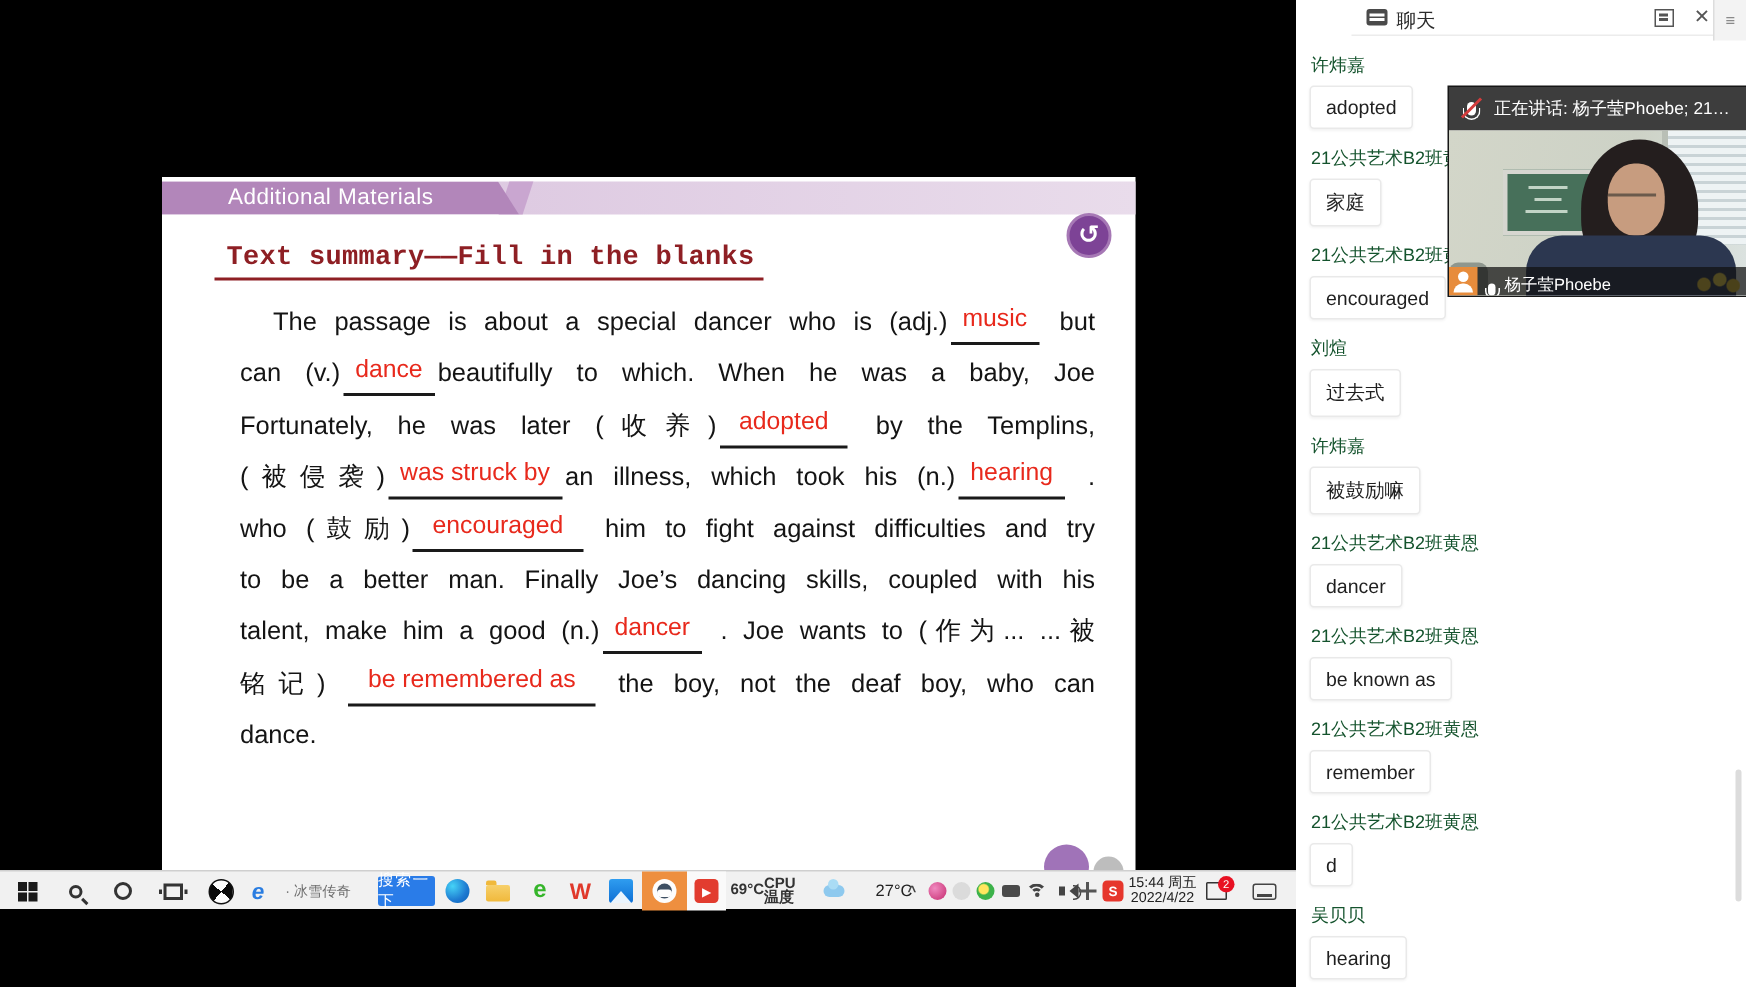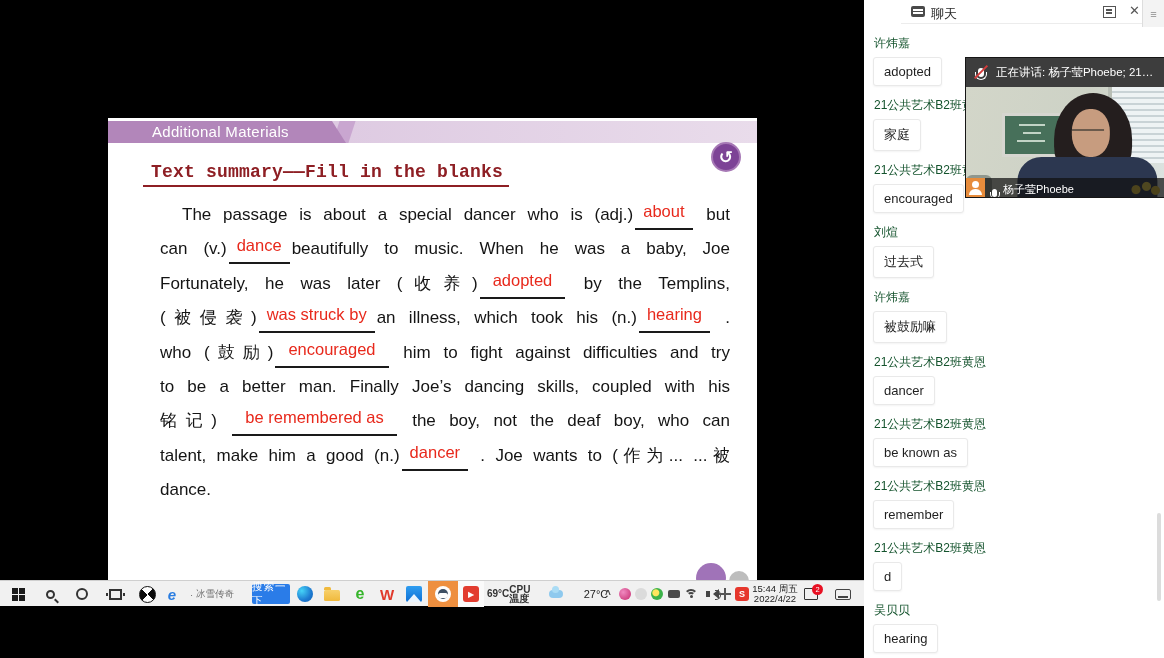--- a/index.html
+++ b/index.html
@@ -156,28 +156,28 @@
         <div class="banner-light"></div>
         <div class="banner-slash"></div>
         <div class="banner-dark"></div>
         <div class="banner-text">Additional Materials</div>
       </div>
       <div class="return-btn">
         <span>↺</span>
       </div>
       <div class="slide-title">Text summary——Fill in the blanks</div>
       <div class="slide-body">
-          <div class="slide-line indent"><span>The passage is about a special dancer who is (adj.)</span><span class="blank"><span class="blank-word">about</span></span><span> but</span></div>
-          <div class="slide-line"><span>can  (v.)</span><span class="blank"><span class="blank-word">dance</span></span><span>beautifully to music. When he was a baby, Joe</span></div>
+          <div class="slide-line indent"><span>The passage is about a special dancer who is (adj.)</span><span class="blank"><span class="blank-word">music</span></span><span> but</span></div>
+          <div class="slide-line"><span>can  (v.)</span><span class="blank"><span class="blank-word">dance</span></span><span>beautifully to which. When he was a baby, Joe</span></div>
           <div class="slide-line"><span>Fortunately, he was later (收养)</span><span class="blank wide"><span class="blank-word">adopted</span></span><span> by the Templins,</span></div>
           <div class="slide-line"><span>(被侵袭)</span><span class="blank"><span class="blank-word">was struck by</span></span><span>an illness, which took his (n.)</span><span class="blank"><span class="blank-word">hearing</span></span><span> .</span></div>
           <div class="slide-line"><span>who (鼓励)</span><span class="blank wide"><span class="blank-word">encouraged</span></span><span> him to fight against difficulties and try</span></div>
           <div class="slide-line"><span>to be a better man. Finally Joe’s dancing skills, coupled with his</span></div>
+          <div class="slide-line"><span>talent, make him a good (n.)</span><span class="blank"><span class="blank-word">dancer</span></span><span> . Joe wants to (作为... ...被</span></div>
           <div class="slide-line"><span>铭记) </span><span class="blank wide"><span class="blank-word">be remembered as</span></span><span> the boy, not the deaf boy, who can</span></div>
-          <div class="slide-line"><span>talent, make him a good (n.)</span><span class="blank"><span class="blank-word">dancer</span></span><span> . Joe wants to (作为... ...被</span></div>
           <div class="slide-line no-just"><span>dance.</span></div>
         </div>
     </div>
 
     <div class="nav-circle-a"></div>
     <div class="nav-circle-b"></div>
 
     <div class="taskbar">
       <div class="tb" style="left:8px;width:20px;">
           <span class="win-grid">

